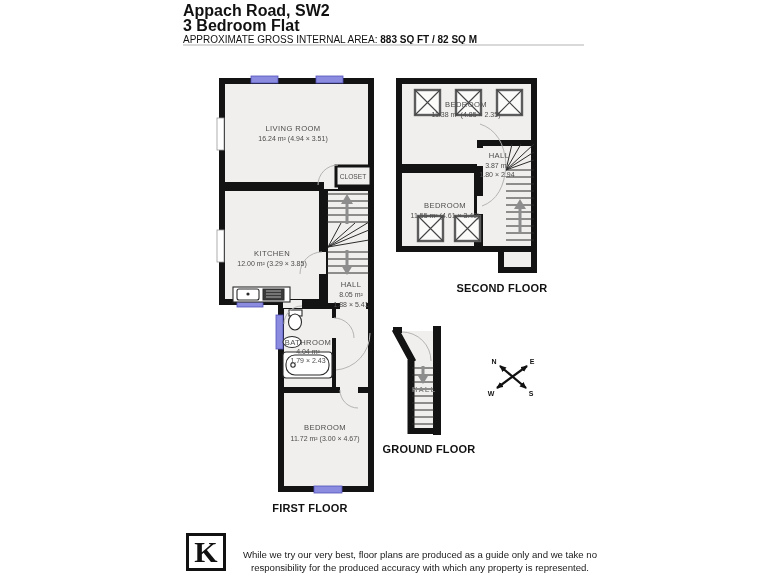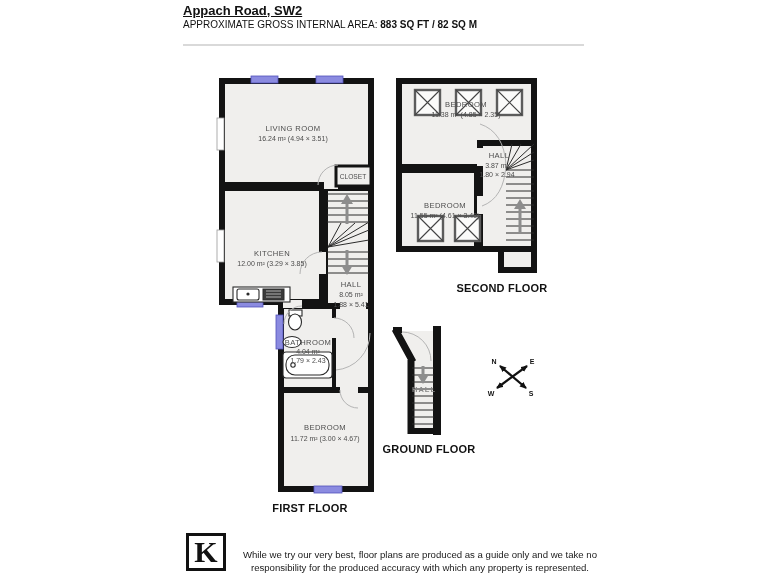--- a/index.html
+++ b/index.html
@@ -1,19 +1,19 @@
 <!DOCTYPE html>
 <html><head>
 <meta charset="utf-8">
 <style>
   html,body{margin:0;padding:0;background:#ffffff;}
   body{width:768px;height:576px;font-family:"Liberation Sans",sans-serif;position:relative;overflow:hidden;}
   .abs{position:absolute;}
   
-  .hdr-line{font-weight:bold;font-size:13px;color:#111;line-height:15px;text-decoration:underline;}
+  .hdr-line{font-weight:bold;font-size:16px;color:#111;line-height:15px;}
   .hdr-area{font-size:10px;color:#111;line-height:13px;}
   .hdr-area .val{font-weight:bold;}
   .hdr-rule{background:#d9d9d9;height:2px;}
   
   .room{fill:#f0efed;stroke:#131313;stroke-width:6;}
   .iwall{stroke:#131313;stroke-width:4;fill:none;}
   .gap{fill:#f0efed;stroke:none;}
   .notch{fill:#ffffff;stroke:#9a9a9a;stroke-width:0.8;}
   .window{fill:#8b8be0;stroke:#5252bb;stroke-width:0.8;}
   .door{fill:none;stroke:#b4b4b4;stroke-width:1;}
@@ -34,20 +34,21 @@
   
   .klogo{width:34px;height:32px;border:3px solid #111;display:flex;align-items:center;justify-content:center;
          font-family:"Liberation Serif",serif;font-weight:bold;font-size:30px;color:#111;}
   .disclaimer{width:372px;text-align:center;font-size:9.6px;color:#1a1a1a;line-height:12.6px;}
 </style>
 </head>
 <body>
 
 <div class="abs" style="left:183px;top:3px;">
   <div class="hdr-line">Appach Road, SW2</div>
+  <div class="hdr-line">3 Bedroom Flat</div>
   <div class="hdr-area"><span>APPROXIMATE GROSS INTERNAL AREA:</span>&nbsp;<span class="val">883 SQ FT / 82 SQ M</span></div>
 </div>
 <div class="abs hdr-rule" style="left:183px;top:44px;width:401px;"></div>
 
 <svg class="abs" style="left:0;top:0;" width="768" height="576" viewBox="0 0 768 576">
   <defs>
     <marker id="ah" markerWidth="9" markerHeight="9" refX="6" refY="3" orient="auto-start-reverse" markerUnits="userSpaceOnUse">
       <path d="M0,0 L7,3 L0,6 Z" fill="#111"></path>
     </marker>
   </defs>

